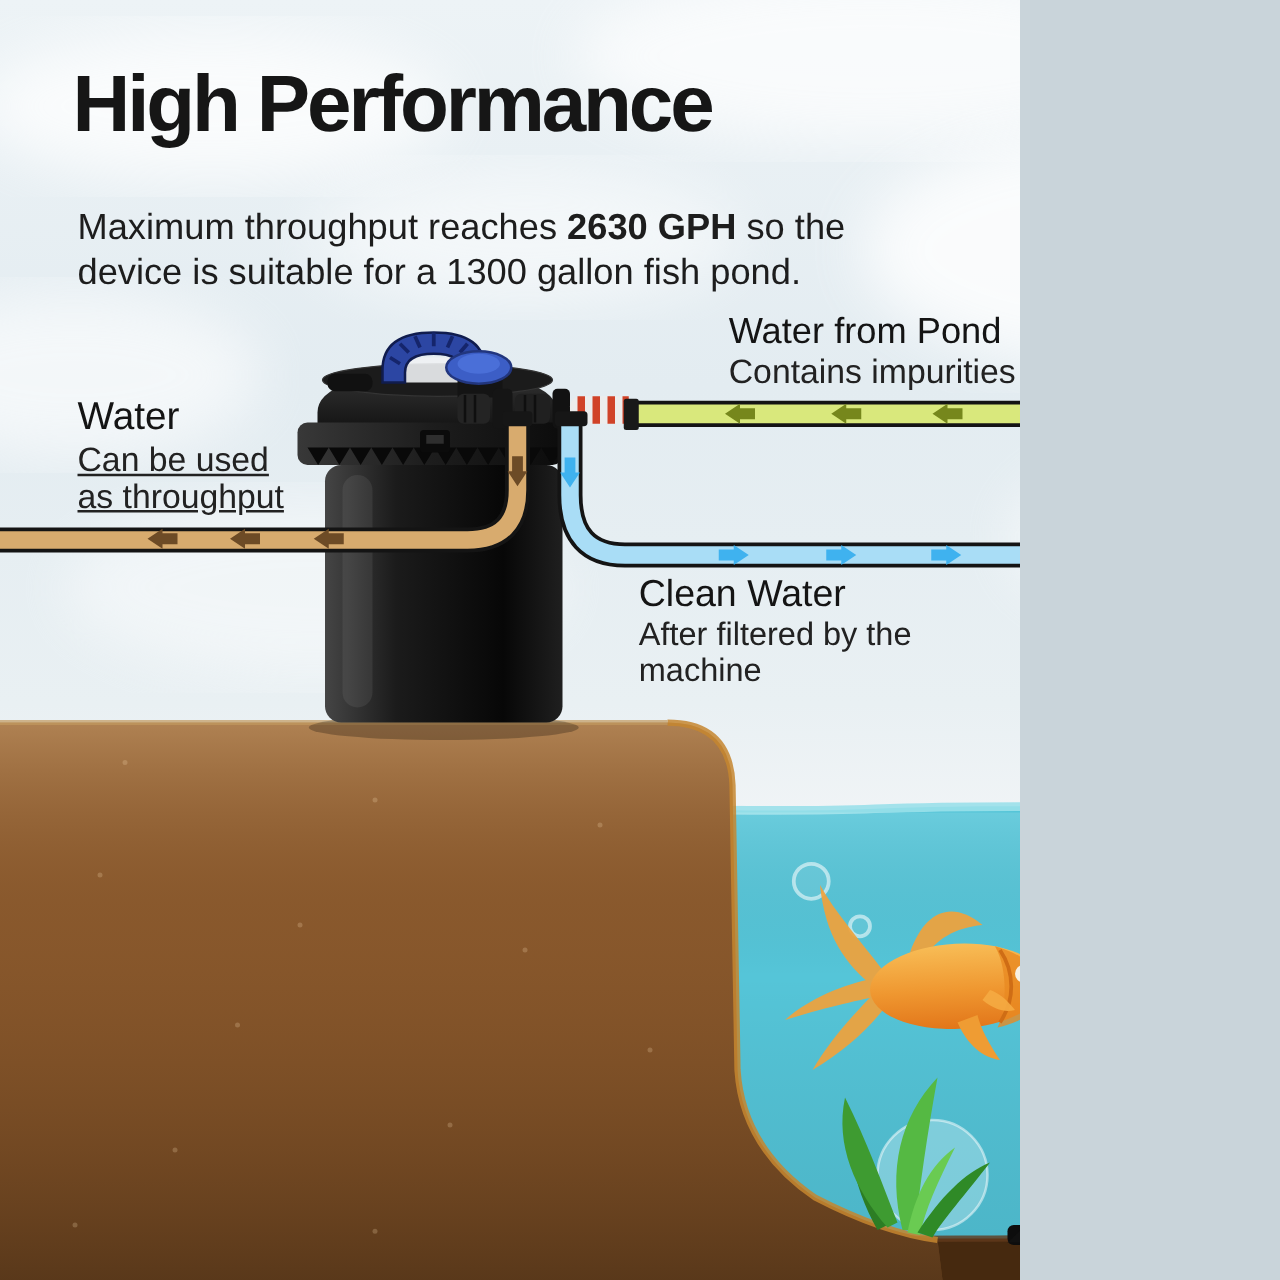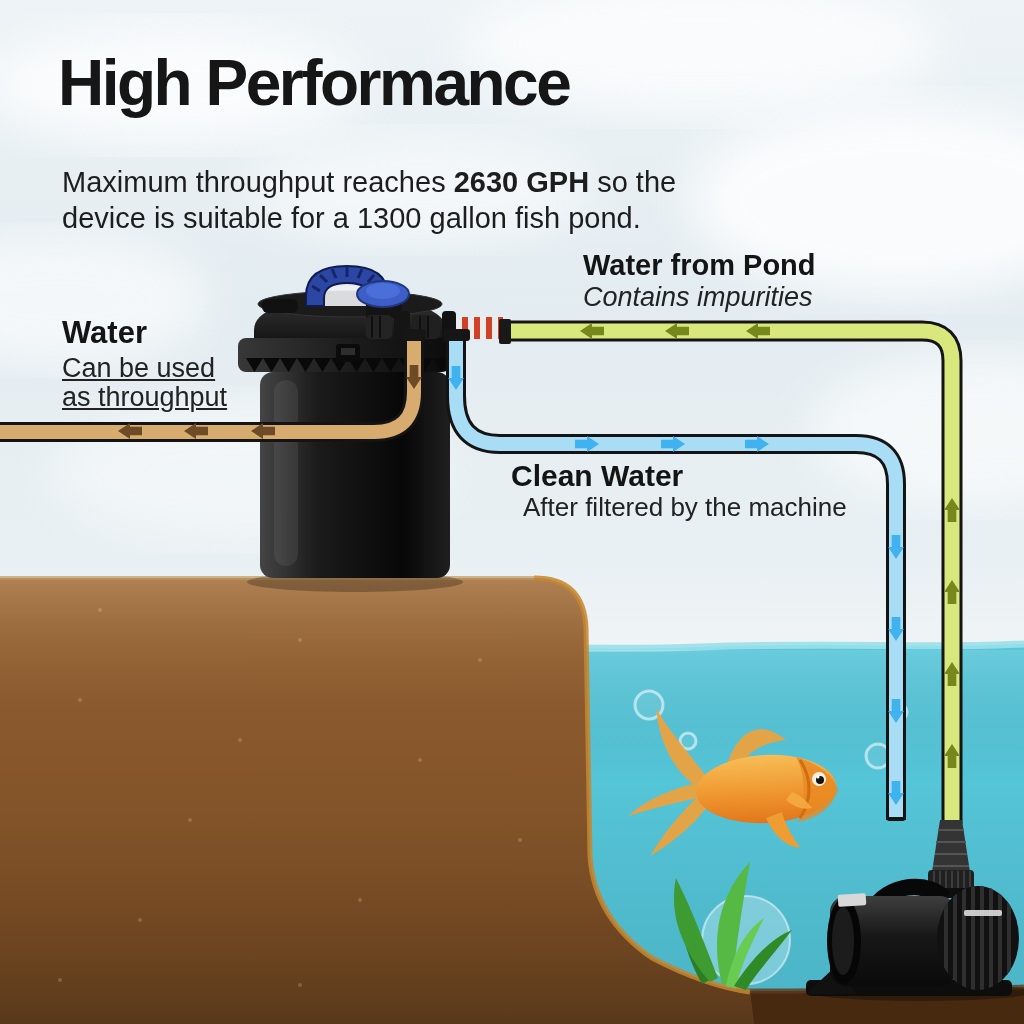--- a/index.html
+++ b/index.html
@@ -1,36 +1,36 @@
 <!DOCTYPE html>
 <html><head>
 <meta charset="utf-8">
 <style>
   html,body{margin:0;padding:0;background:#c9d4da;}
   .canvas{
-    position:relative;width:1024px;height:1024px;overflow:hidden;
+    position:relative;width:816px;height:1024px;overflow:hidden;
     font-family:"Liberation Sans",sans-serif;color:#191919;
     background:linear-gradient(180deg,#edf3f6 0%,#e3ecf1 30%,#e9f0f3 55%,#f2f5f7 66%);
   }
   .scene{position:absolute;left:0;top:0;}
   .txt{position:absolute;}
   .title{left:58px;top:46px;font-size:64px;font-weight:bold;letter-spacing:-2.5px;color:#161616;}
   .subtitle{left:62px;top:136px;width:690px;font-size:29px;line-height:36px;color:#1d1d1d;margin-top:28px;}
   .subtitle b{font-weight:bold;}
-  .callout .h{font-weight:bold;color:#141414;}
+  .callout .h{font-weight:normal;color:#141414;}
   .callout .d{color:#222;}
   .co-pond{left:583px;top:248px;}
   .co-pond .h{font-size:29px;line-height:34px;}
-  .co-pond .d{font-size:27px;line-height:30px;font-style:italic;}
+  .co-pond .d{font-size:27px;line-height:30px;}
   .co-sewage{left:62px;top:312px;}
   .co-sewage .h{font-size:31px;line-height:42px;}
   .co-sewage .d{font-size:27px;line-height:29px;text-decoration:underline;}
   .co-clean{left:511px;top:458px;}
   .co-clean .h{font-size:30px;line-height:35px;}
-  .co-clean .d{font-size:26px;line-height:29px;margin-left:12px;}
+  .co-clean .d{font-size:26px;line-height:29px;}
 </style>
 </head>
 <body>
 
 <div class="canvas">
 
   <svg class="scene" width="1024" height="1024" viewBox="0 0 1024 1024">
     <defs>
       <filter id="blur">
           <feGaussianBlur stdDeviation="22"></feGaussianBlur>

